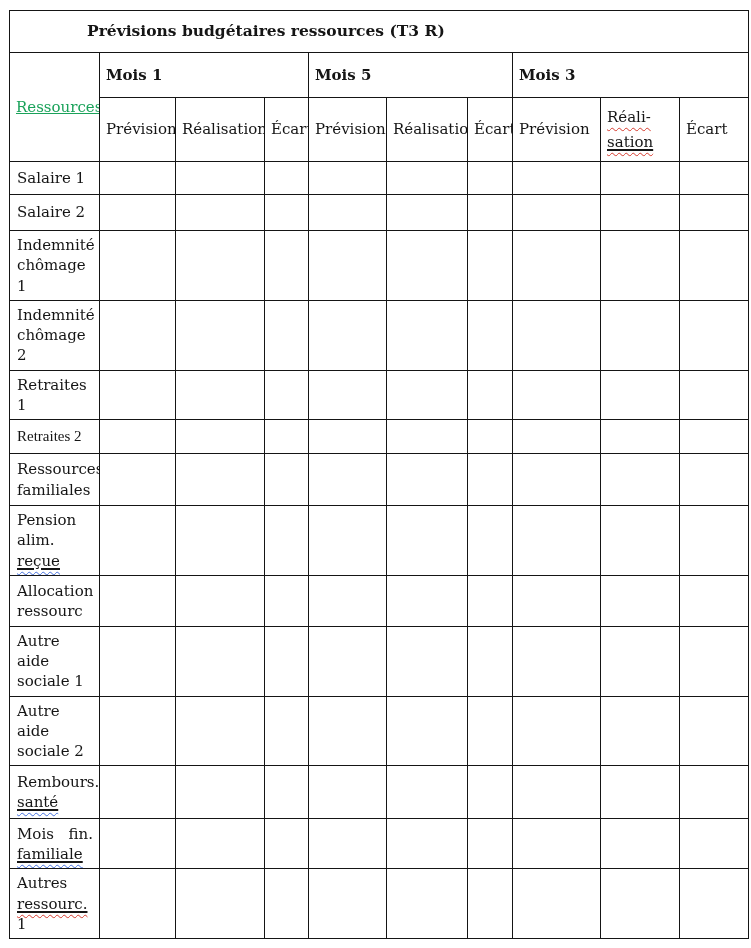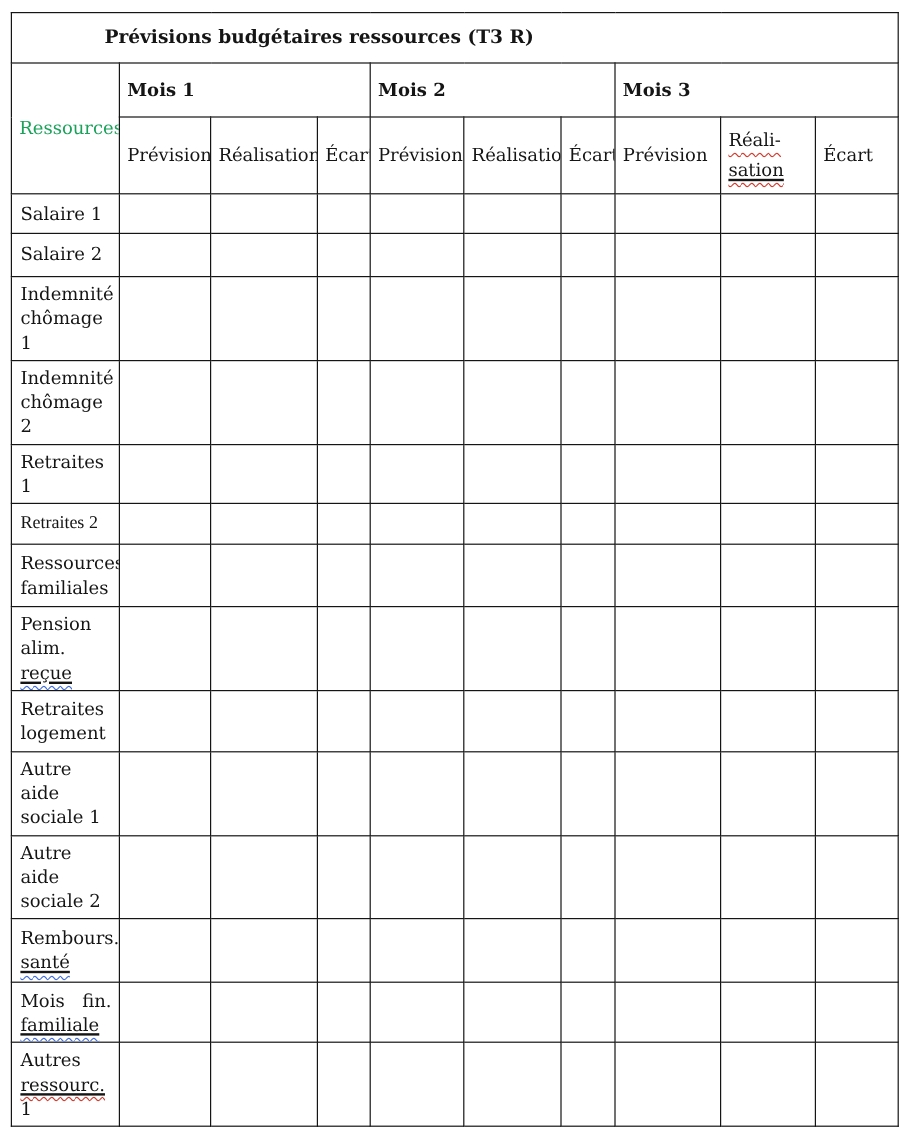--- a/index.html
+++ b/index.html
@@ -7,21 +7,21 @@
        font-family:"DejaVu Serif","Liberation Serif",serif;color:var(--ink,#151515);}
   .page{position:relative;width:745px;height:948px;background:#fff;}
   table.budget{position:absolute;left:9px;top:10px;width:739px;
        border-collapse:collapse;table-layout:fixed;
        font-size:15px;line-height:1.35;}
   td{border:1.5px solid var(--ink,#151515);padding:4px 6px;vertical-align:middle;
      overflow:hidden;}
   .title-cell{font-weight:bold;font-size:15.5px;height:33px;padding-left:77px;}
   .mois-cell{font-weight:bold;height:36px;}
   .sub-row td{height:55px;}
-  .resources-cell{color:var(--green,#1aa25a);}
+  .resources-cell{color:var(--green,#1aa25a);text-decoration:underline;}
   .label-cell{text-align:justify;padding-left:7px;padding-right:6px;}
   .m3-real-cell{line-height:25px;}
   
   .seg-u{text-decoration:underline solid currentColor;
          text-decoration-thickness:1.5px;text-underline-offset:2px;}
   
   .sq-red{text-decoration:underline wavy var(--sq-red,#d63b2e);
           text-decoration-thickness:1px;text-underline-offset:4.5px;}
   .sq-blue{text-decoration:underline wavy var(--sq-blue,#4470dd);
           text-decoration-thickness:1px;text-underline-offset:4.5px;}
@@ -43,21 +43,21 @@
         <col style="width:79px">
         <col style="width:69px">
     </colgroup>
     <thead>
       <tr>
         <td class="title-cell" colspan="10">Prévisions budgétaires ressources (T3 R)</td>
       </tr>
       <tr>
         <td class="resources-cell" rowspan="2">Ressources</td>
         <td class="mois-cell" colspan="3">Mois 1</td>
-        <td class="mois-cell" colspan="3">Mois 2</td>
+        <td class="mois-cell" colspan="3">Mois 5</td>
         <td class="mois-cell" colspan="3">Mois 3</td>
       </tr>
       <tr class="sub-row">
         <td>Prévision</td>
         <td>Réalisation</td>
         <td>Écart</td>
         <td>Prévision</td>
         <td>Réalisation</td>
         <td>Écart</td>
         <td>Prévision</td>
@@ -156,21 +156,21 @@
           <td class="data-cell"></td>
           <td class="data-cell"></td>
           <td class="data-cell"></td>
           <td class="data-cell"></td>
           <td class="data-cell"></td>
           <td class="data-cell"></td>
           <td class="data-cell"></td>
           <td class="data-cell"></td>
         </tr>
         <tr style="height: 51px;">
-          <td class="label-cell"><span>Retraites logement</span></td>
+          <td class="label-cell"><span>Allocation ressourc</span></td>
           <td class="data-cell"></td>
           <td class="data-cell"></td>
           <td class="data-cell"></td>
           <td class="data-cell"></td>
           <td class="data-cell"></td>
           <td class="data-cell"></td>
           <td class="data-cell"></td>
           <td class="data-cell"></td>
           <td class="data-cell"></td>
         </tr>

